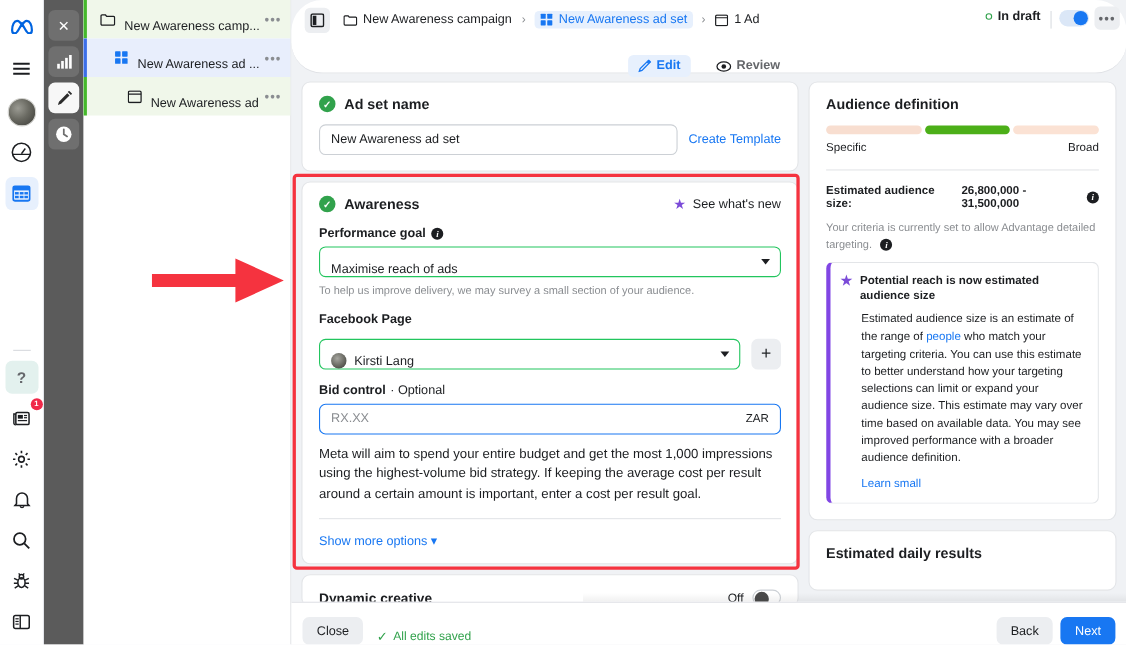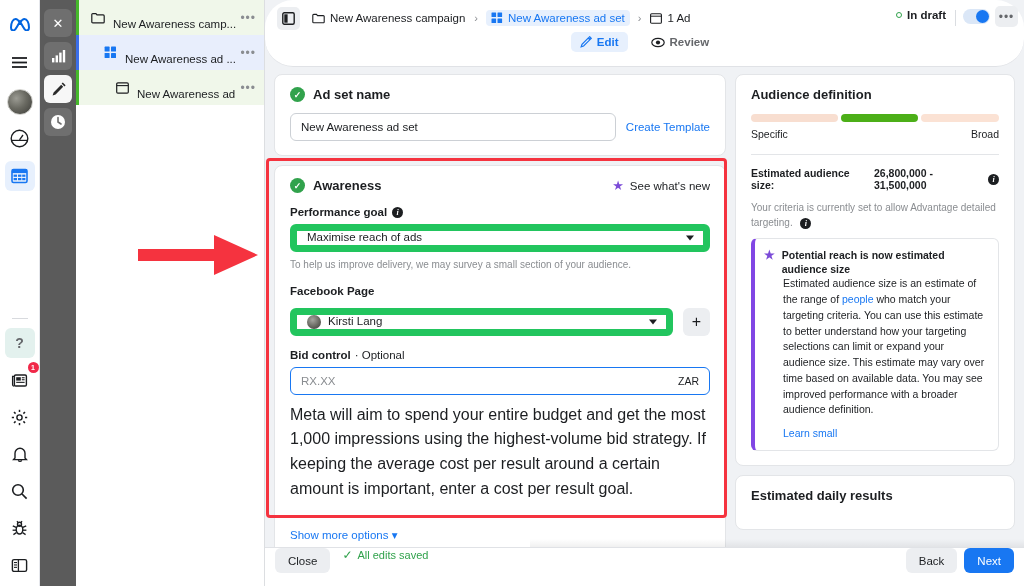--- a/index.html
+++ b/index.html
@@ -111,21 +111,21 @@
     position:absolute; right:1px; top:1px; width:13px; height:13px;
     border-radius:50%; background:#1877f2;
   }
   .more-btn {
     position:absolute; right:6px; top:6px; width:23px; height:21px;
     border-radius:5px; background:#eceef1;
     display:flex; align-items:center; justify-content:center;
     color:#65676b; font-size:12px; letter-spacing:1px;
   }
   .tabs {
-    position:absolute; left:0; right:0; top:28px; height:28px;
+    position:absolute; left:0; right:0; top:46px; height:28px;
     display:flex; align-items:center; justify-content:center; gap:14px;
   }
   .tab {
     display:flex; align-items:center; font-size:11.5px; font-weight:bold;
     color:#65676b; padding:4px 9px; border-radius:5px;
   }
   .tab.on { background:#e7f0fd; color:#1877f2; }
   .tab .ti { margin-right:5px; display:flex; flex:none; }
 
   
@@ -157,23 +157,23 @@
 
   .flabel { font-size:11.5px; font-weight:bold; color:#1c1e21; margin-top:13px; display:flex; align-items:center; }
   .flabel .opt { font-weight:normal; color:#1c1e21; }
   .info {
     width:11px; height:11px; border-radius:50%; background:#1c1e21; color:#fff;
     font-size:8px; font-style:italic; font-family:"Liberation Serif", serif;
     display:inline-flex; align-items:center; justify-content:center;
     margin-left:5px; flex:none; font-weight:bold;
   }
   .select {
-    position:relative; height:28px; border:7px solid #22c55e; border-radius:6px;
+    position:relative; height:28px; border:1px solid #22c55e; border-radius:6px;
     background:#fff; margin-top:6px; padding:0 26px 0 10px;
-    display:flex; align-items:flex-start; font-size:11.5px; color:#1c1e21;
+    display:flex; align-items:flex-end; font-size:11.5px; color:#1c1e21;
   }
   .caret {
     position:absolute; right:9px; top:50%; transform:translateY(-50%);
     width:0; height:0; border-left:4.5px solid transparent; border-right:4.5px solid transparent;
     border-top:5px solid #1c1e21;
   }
   .hint { font-size:10px; color:#8a8d91; margin-top:6px; line-height:1.35; }
   .pavatar {
     width:14px; height:14px; border-radius:50%; margin-right:7px; flex:none;
     background: radial-gradient(circle at 40% 35%, #a6a6a0 0%, #6d6d66 50%, #343430 100%);
@@ -183,21 +183,21 @@
     display:flex; align-items:center; justify-content:center;
     color:#1c1e21; font-size:16px; flex:none;
   }
   .bid-input {
     height:28px; border:1.5px solid #1877f2; border-radius:6px; background:#fff;
     margin-top:6px; padding:0 10px; display:flex; align-items:center;
     justify-content:space-between; font-size:11.5px;
   }
   .bid-ph { color:#8a8d91; }
   .bid-cur { color:#1c1e21; font-size:10.5px;text-align:center; }
-  .body-text { font-size:16px; color:#1c1e21; line-height:1.55; margin-top:8px; }
+  .body-text { font-size:12px; color:#1c1e21; line-height:1.55; margin-top:8px; }
   .hr { height:1px; background:#e3e5e8; margin:13px 0 0; }
   .showmore { font-size:11.5px; color:#1877f2; margin-top:12px; }
 
   
   .hl {
     position:absolute; left:266px; top:158px; width:461px; height:360px;
     border:3px solid #f5333f; border-radius:4px; pointer-events:none; z-index:6;
   }
   
   .arrow { position:absolute; left:138px; top:232px; z-index:7; }
@@ -212,39 +212,39 @@
   .meter-lbl { display:flex; justify-content:space-between; font-size:10.5px; color:#1c1e21; margin-top:6px; }
   .rp-hr { height:1px; background:#e3e5e8; margin:14px 0 0; }
   .est { font-size:10.5px; font-weight:bold; color:#1c1e21; margin-top:12px; display:flex; align-items:center; }
   .crit { font-size:10px; color:#8a8d91; margin-top:10px; line-height:1.45; }
   .tipbox {
     margin-top:8px; background:#fff; border:1px solid #e3e5e8; border-radius:6px;
     border-left:4px solid #8146e4; padding:9px 11px 11px 9px;
   }
   .tip-h { display:flex; font-size:10.5px; font-weight:bold; color:#1c1e21; line-height:1.35; }
   .tip-h .star { color:#7b4bd8; margin-right:7px; font-size:12px; flex:none; line-height:1.2; }
-  .tip-b { font-size:10.5px; color:#1c1e21; line-height:1.5; padding-left:19px; }
+  .tip-b { font-size:10.5px; color:#1c1e21; line-height:1.5; margin-top:7px; padding-left:19px; }
   .tip-b a { color:#1877f2; text-decoration:none; }
   .tip-more { font-size:10.5px; color:#1877f2; margin-top:9px; padding-left:19px; }
 
   
   .dyn { display:flex; align-items:center; justify-content:space-between; padding:13px 15px 0; }
   .dyn-l { font-size:12.5px; font-weight:bold; color:#1c1e21; }
   .dyn-r { display:flex; align-items:center; font-size:11px; color:#1c1e21; }
   .dyn-tog {
     width:26px; height:15px; border-radius:9px; background:#fff;
     border:1px solid #ccd0d5; margin-left:8px; position:relative;
   }
   .dyn-tog .k { position:absolute; left:1px; top:1px; width:13px; height:13px; border-radius:50%; background:#4a4a4a; }
 
   
   .bottombar {
     position:absolute; left:265px; right:0; bottom:0; height:39px;
     background:#ffffff; border-top:1px solid #e0e2e6;
-    display:flex; align-items:flex-start; padding:0 10px; z-index:8;
+    display:flex; align-items:flex-end; padding:0 10px; z-index:8;
   }
   .btn {
     height:25px; padding:0 13px; border-radius:6px; font-size:11.5px;
     display:flex; align-items:center; justify-content:center; font-weight:normal;
   }
   .btn.grey { background:#eceef1; color:#1c1e21; }
   .btn.blue { background:#1877f2; color:#ffffff; }
   .saved { display:flex; align-items:center; font-size:11px; color:#31a24c; margin-left:12px; }
   .saved .ck { margin-right:5px; font-size:12px; }
   .bb-spacer { flex:1 1 auto; }

